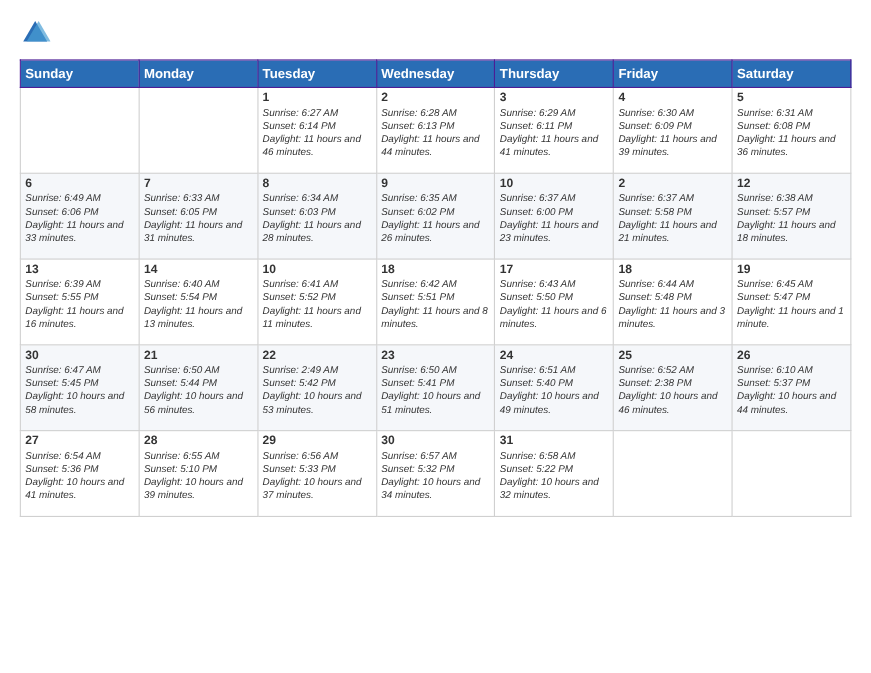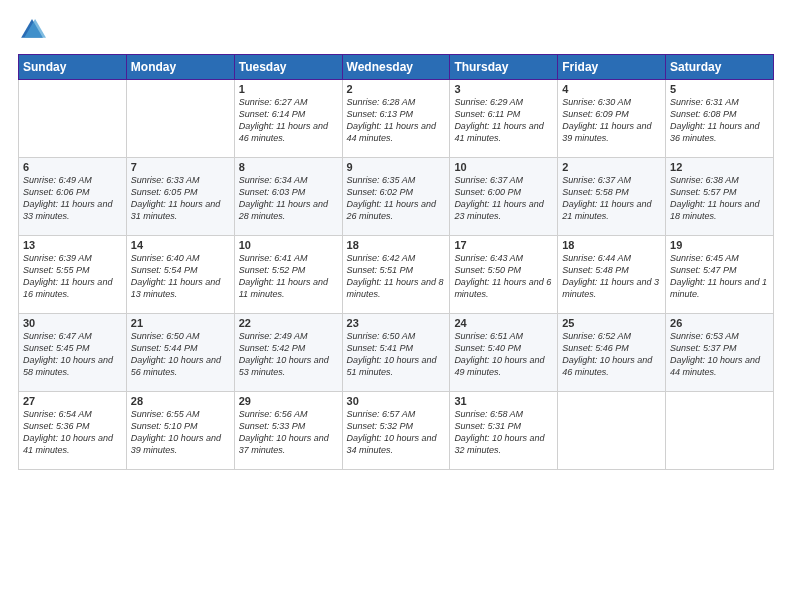--- a/index.html
+++ b/index.html
@@ -338,28 +338,28 @@
         <div class="day-info">
           <span>Sunrise: 6:51 AM</span><br>
           <span>Sunset: 5:40 PM</span><br>
           <span>Daylight: 10 hours and 49 minutes.</span>
         </div>
       </td>
           <td>
         <span class="day-num">25</span>
         <div class="day-info">
           <span>Sunrise: 6:52 AM</span><br>
-          <span>Sunset: 5:46 PM</span><br>
+          <span>Sunset: 2:38 PM</span><br>
           <span>Daylight: 10 hours and 46 minutes.</span>
         </div>
       </td>
           <td>
         <span class="day-num">26</span>
         <div class="day-info">
-          <span>Sunrise: 6:53 AM</span><br>
+          <span>Sunrise: 6:10 AM</span><br>
           <span>Sunset: 5:37 PM</span><br>
           <span>Daylight: 10 hours and 44 minutes.</span>
         </div>
       </td>
         </tr>
         <tr>
           <td>
         <span class="day-num">27</span>
         <div class="day-info">
           <span>Sunrise: 6:54 AM</span><br>
@@ -388,21 +388,21 @@
         <div class="day-info">
           <span>Sunrise: 6:57 AM</span><br>
           <span>Sunset: 5:32 PM</span><br>
           <span>Daylight: 10 hours and 34 minutes.</span>
         </div>
       </td>
           <td>
         <span class="day-num">31</span>
         <div class="day-info">
           <span>Sunrise: 6:58 AM</span><br>
-          <span>Sunset: 5:31 PM</span><br>
+          <span>Sunset: 5:22 PM</span><br>
           <span>Daylight: 10 hours and 32 minutes.</span>
         </div>
       </td>
           <td class="empty-cell"></td>
           <td class="empty-cell"></td>
         </tr>
       </tbody>
   </table>
 </div>
 

